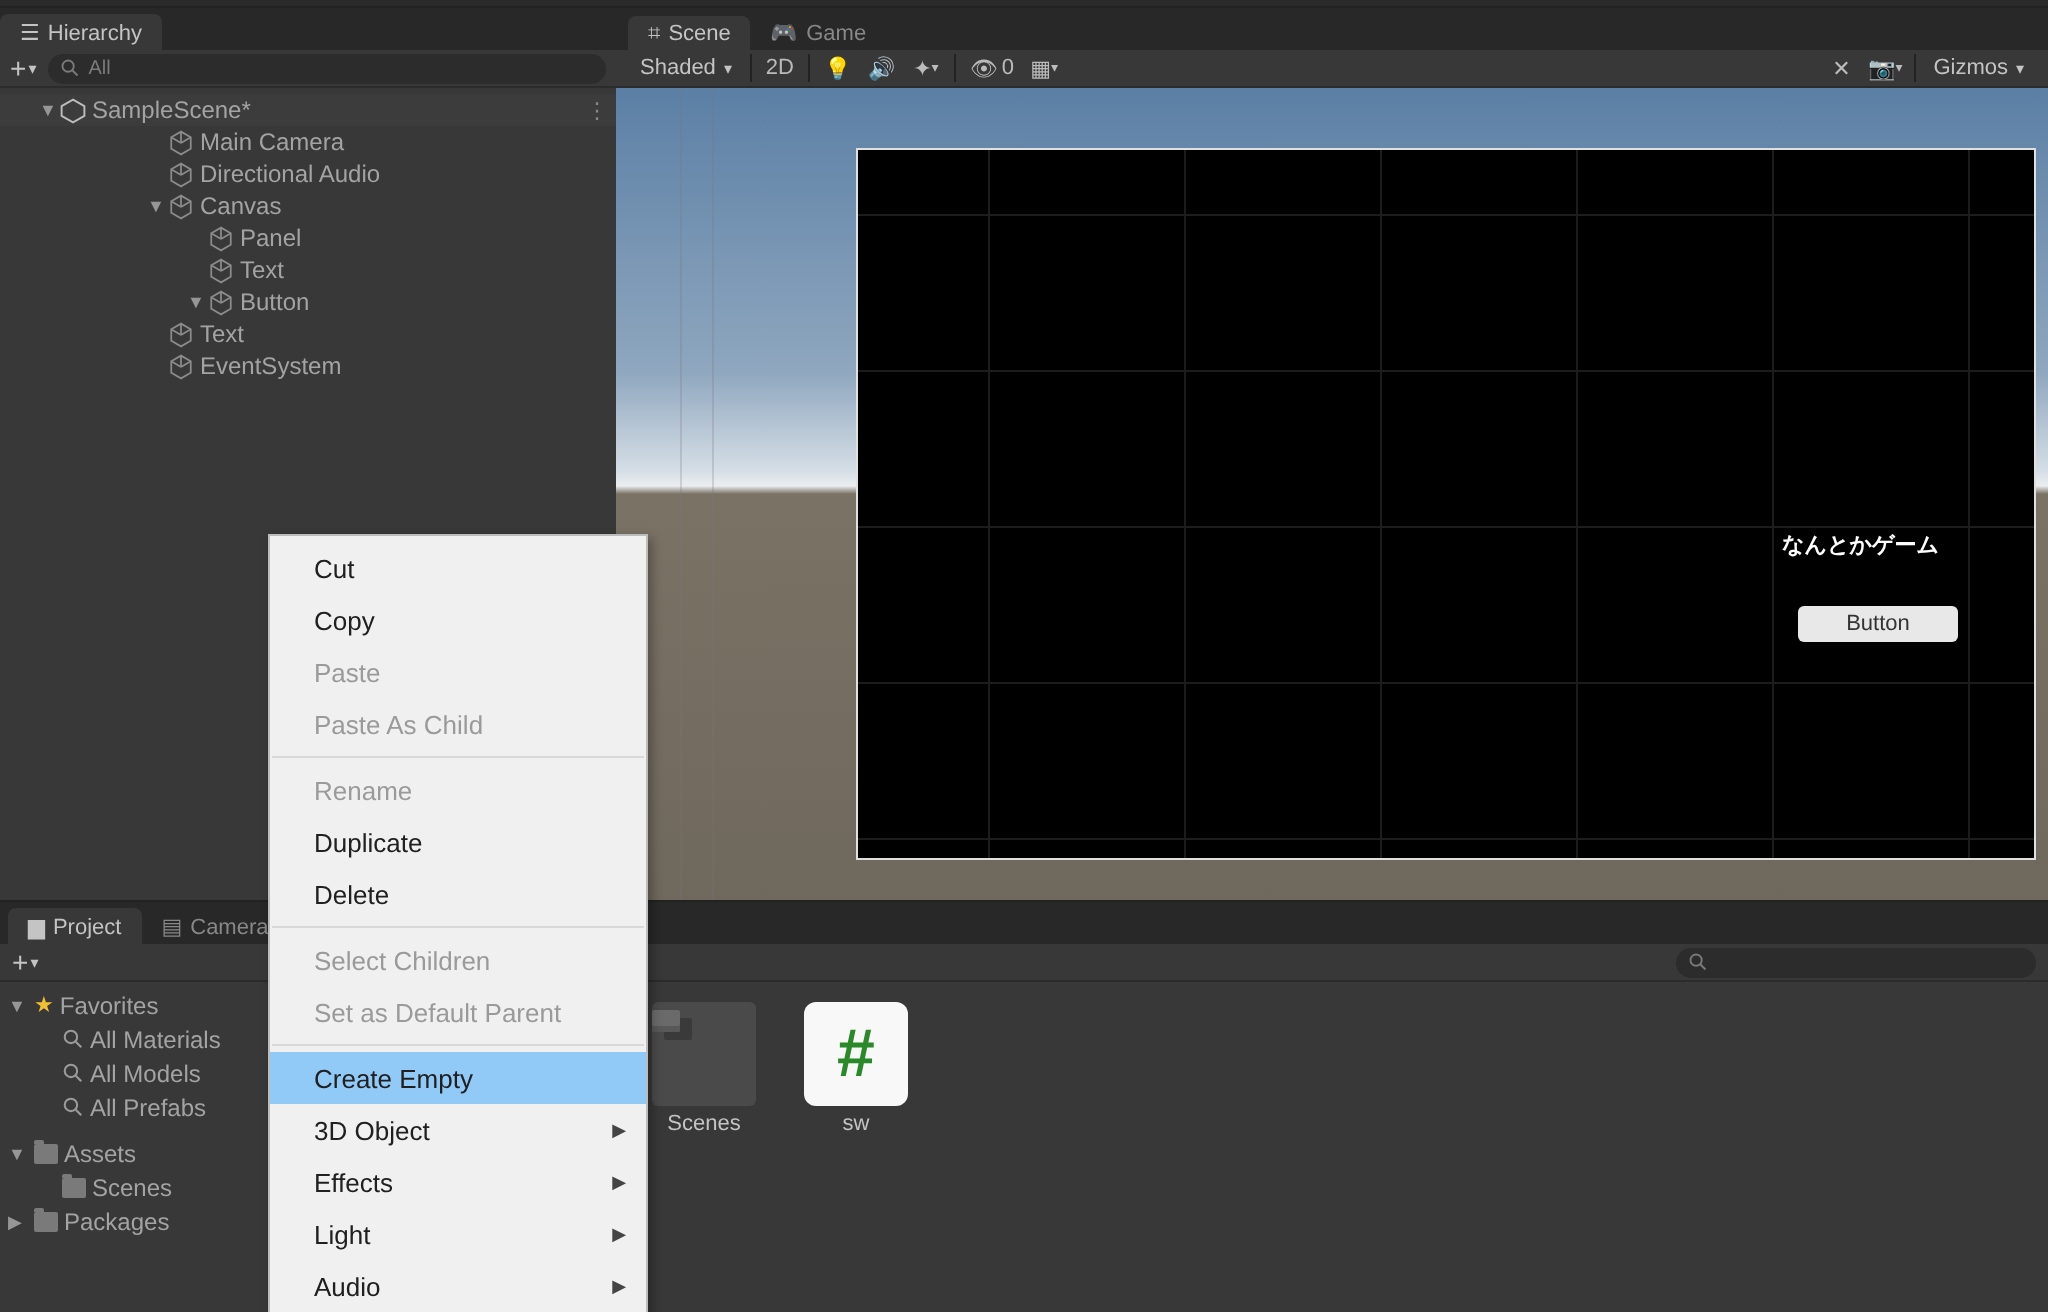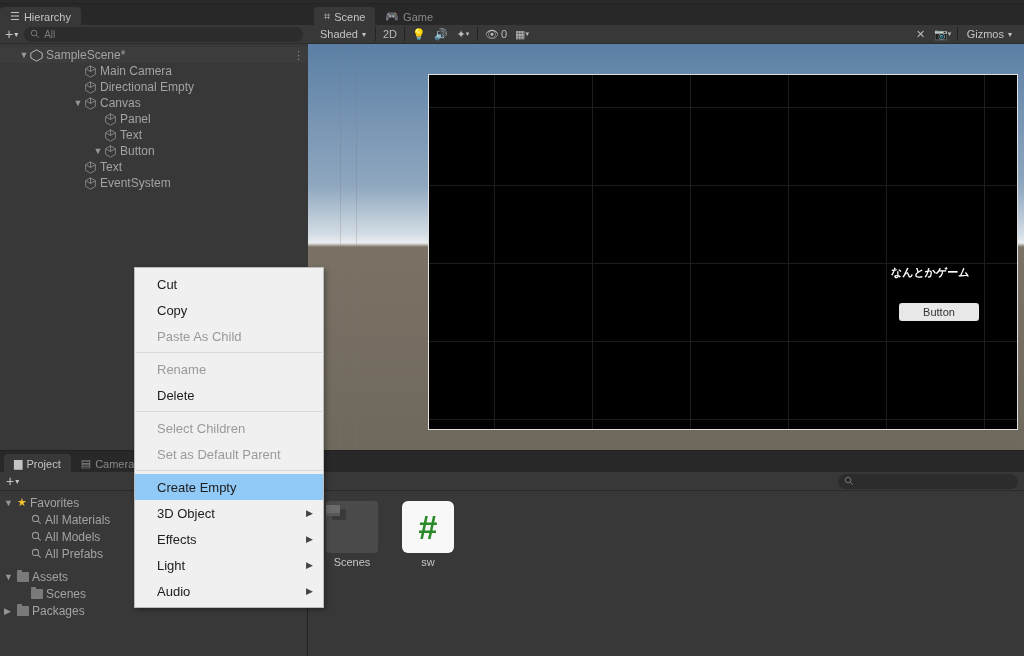--- a/index.html
+++ b/index.html
@@ -127,21 +127,21 @@
             <svg class="cube-icon" viewBox="0 0 16 16">
               <path d="M8 1 L14 4.5 L14 11.5 L8 15 L2 11.5 L2 4.5 Z M8 1 L8 8 M8 8 L14 4.5 M8 8 L2 4.5" fill="none" stroke="#8a8a8a" stroke-width="1.1"></path>
             </svg>
             <span class="row-label">Main Camera</span>
           </div>
           <div class="tree-row tree-indent-2">
             <span class="gap"></span>
             <svg class="cube-icon" viewBox="0 0 16 16">
               <path d="M8 1 L14 4.5 L14 11.5 L8 15 L2 11.5 L2 4.5 Z M8 1 L8 8 M8 8 L14 4.5 M8 8 L2 4.5" fill="none" stroke="#8a8a8a" stroke-width="1.1"></path>
             </svg>
-            <span class="row-label">Directional Empty</span>
+            <span class="row-label">Directional Audio</span>
           </div>
           <div class="tree-row tree-indent-2">
             <span class="fold">▼</span>
             <svg class="cube-icon" viewBox="0 0 16 16">
               <path d="M8 1 L14 4.5 L14 11.5 L8 15 L2 11.5 L2 4.5 Z M8 1 L8 8 M8 8 L14 4.5 M8 8 L2 4.5" fill="none" stroke="#8a8a8a" stroke-width="1.1"></path>
             </svg>
             <span class="row-label">Canvas</span>
           </div>
           <div class="tree-row tree-indent-3">
             <span class="gap"></span>
@@ -238,23 +238,25 @@
         <div class="game-text">なんとかゲーム</div>
         <div class="game-button">Button</div>
       </div>
     </div>
   </div>
 </div>
 
 <div class="context-menu" id="ctx-menu">
     <div class="cm-item">Cut</div>
     <div class="cm-item">Copy</div>
+    <div class="cm-item disabled">Paste</div>
     <div class="cm-item disabled">Paste As Child</div>
     <div class="cm-sep"></div>
     <div class="cm-item disabled">Rename</div>
+    <div class="cm-item">Duplicate</div>
     <div class="cm-item">Delete</div>
     <div class="cm-sep"></div>
     <div class="cm-item disabled">Select Children</div>
     <div class="cm-item disabled">Set as Default Parent</div>
     <div class="cm-sep"></div>
     <div class="cm-item highlight">Create Empty</div>
     <div class="cm-item">3D Object<span class="cm-arrow">▶</span></div>
     <div class="cm-item">Effects<span class="cm-arrow">▶</span></div>
     <div class="cm-item">Light<span class="cm-arrow">▶</span></div>
     <div class="cm-item">Audio<span class="cm-arrow">▶</span></div>

